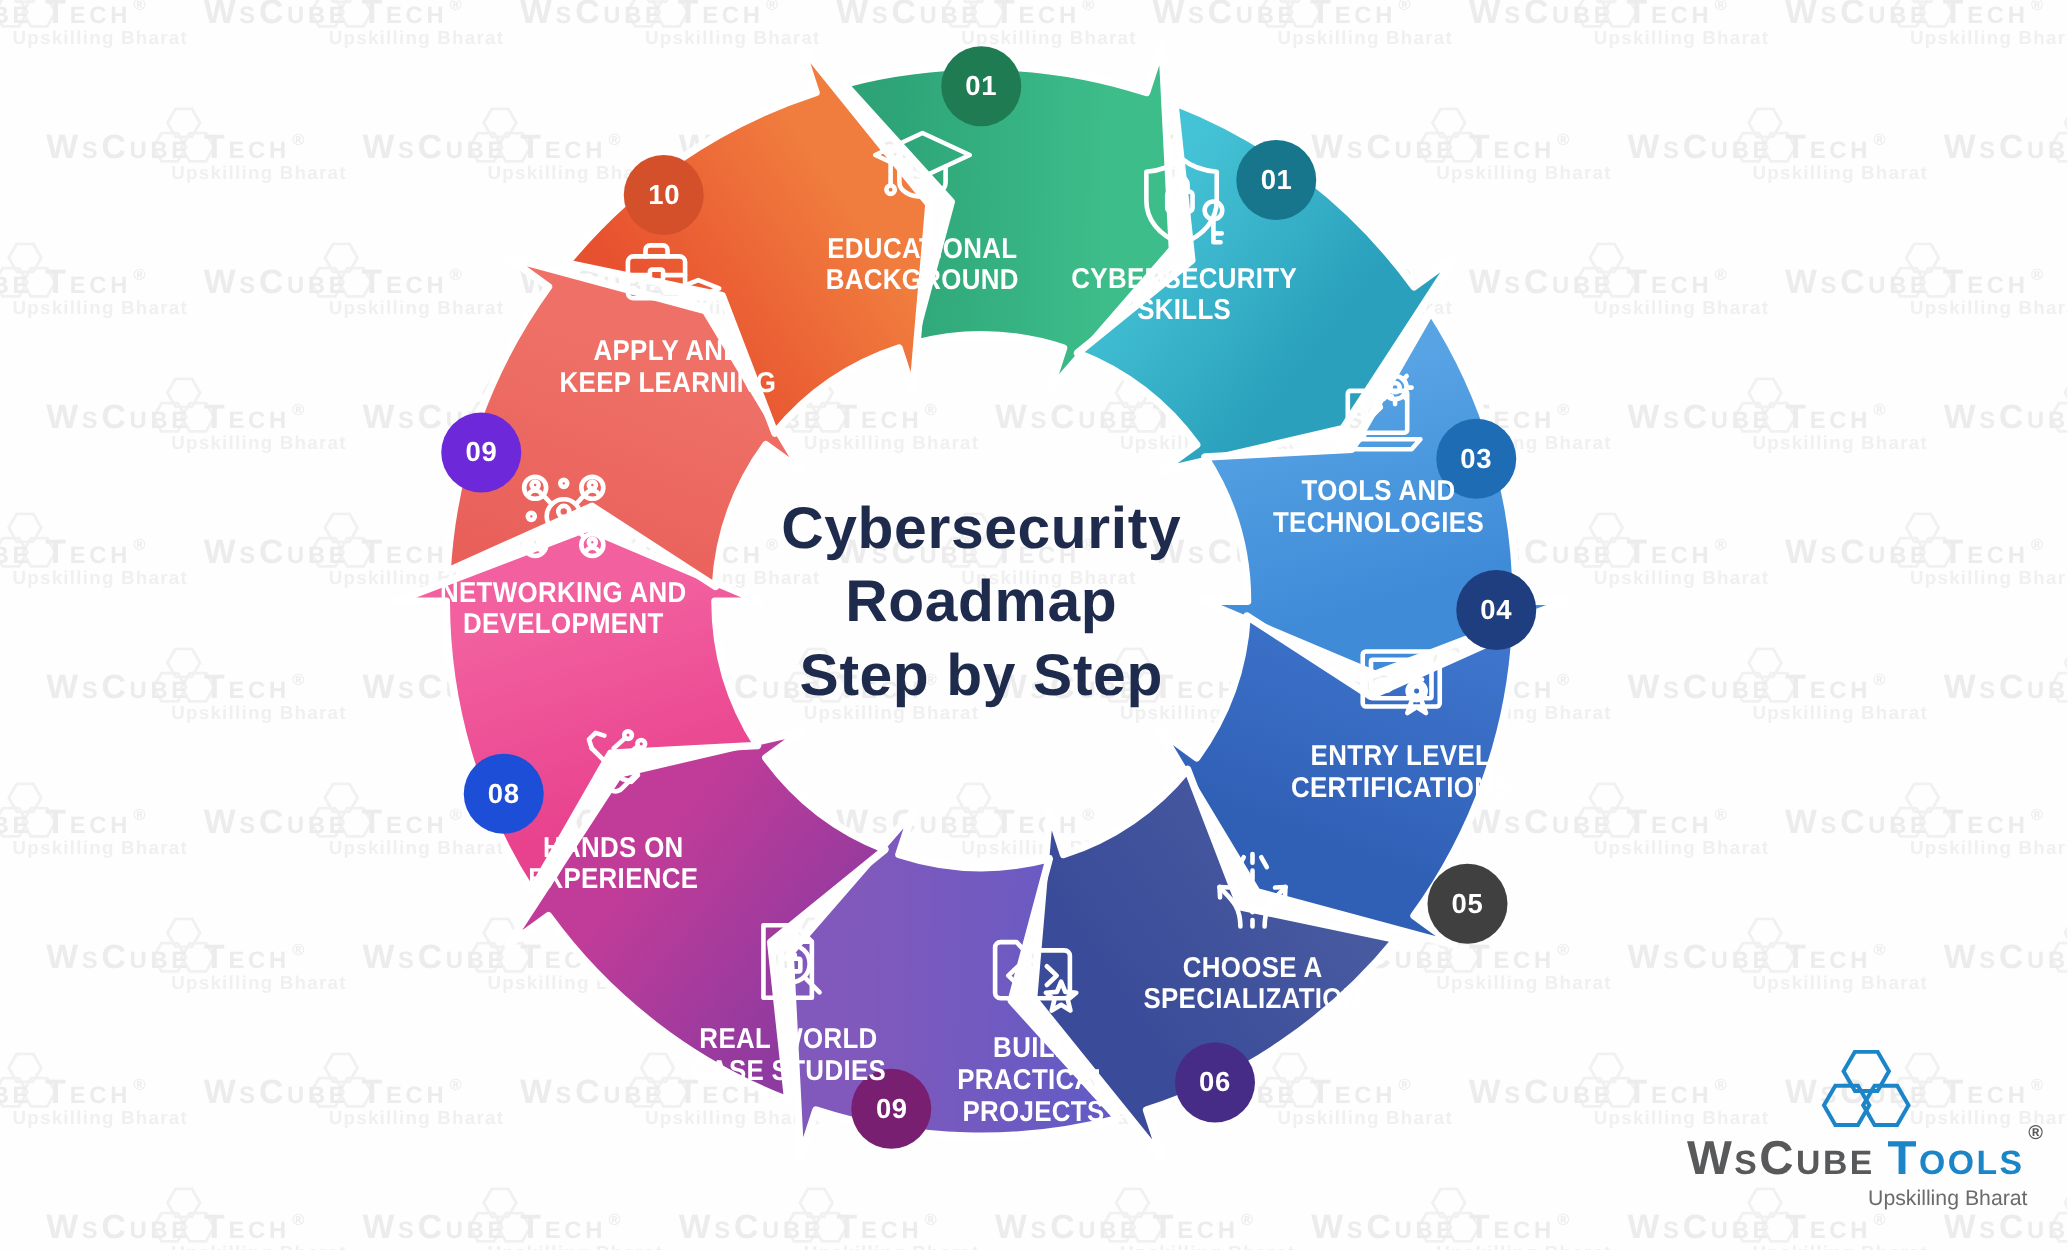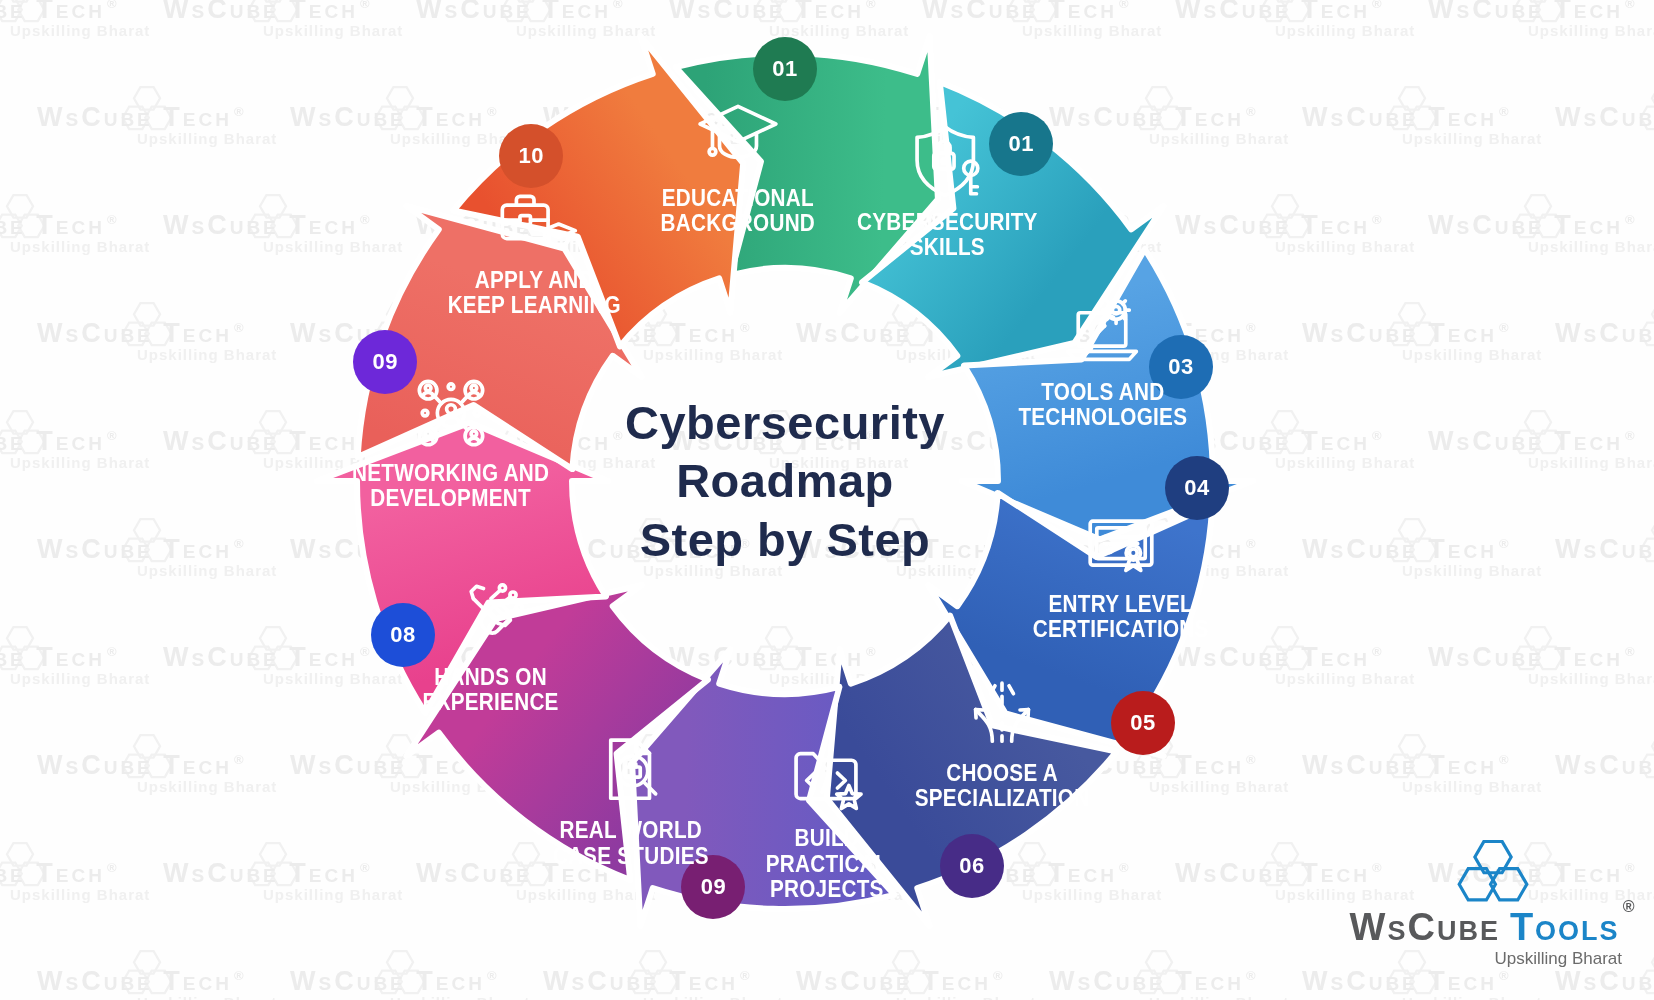--- a/index.html
+++ b/index.html
@@ -934,21 +934,21 @@
             <path d="M31,42.5 h38 M31,50.5 h38"></path>
             <path d="M29,61 c4,-5 7,3 11,-2"></path>
             <circle cx="64" cy="61" r="8.2"></circle>
             <circle cx="64" cy="61" r="4.4"></circle>
             <path d="M60,68.5 l-4.5,12.5 7,-4.5 M68,68.5 l4.5,12.5 -7,-4.5"></path>
           </svg>
         </div>
     <div class="step-label">Entry Level
 Certifications</div>
   </div>
-      <div class="badge" style="left: 1143px; top: 723.168px; background: #b91c1c;">05</div>
+      <div class="badge" style="left: 1174px; top: 723.168px; background: #404040;">05</div>
       <div class="step-stack" style="left: 1002.26px; top: 739.923px;">
     <div class="step-icon">
           <svg class="licon" viewBox="0 0 100 100">
             <path d="M50,17 V83" stroke-dasharray="8 7"></path>
             <path d="M39,83 C39,63 29,57 20,47"></path>
             <path d="M20,47 l9.5,0.5 M20,47 l0.5,9.5"></path>
             <path d="M61,83 C61,63 71,57 80,47"></path>
             <path d="M80,47 l-9.5,0.5 M80,47 l-0.5,9.5"></path>
             <path d="M42,20 l-5,9 M58,20 l5,9"></path>
           </svg>

